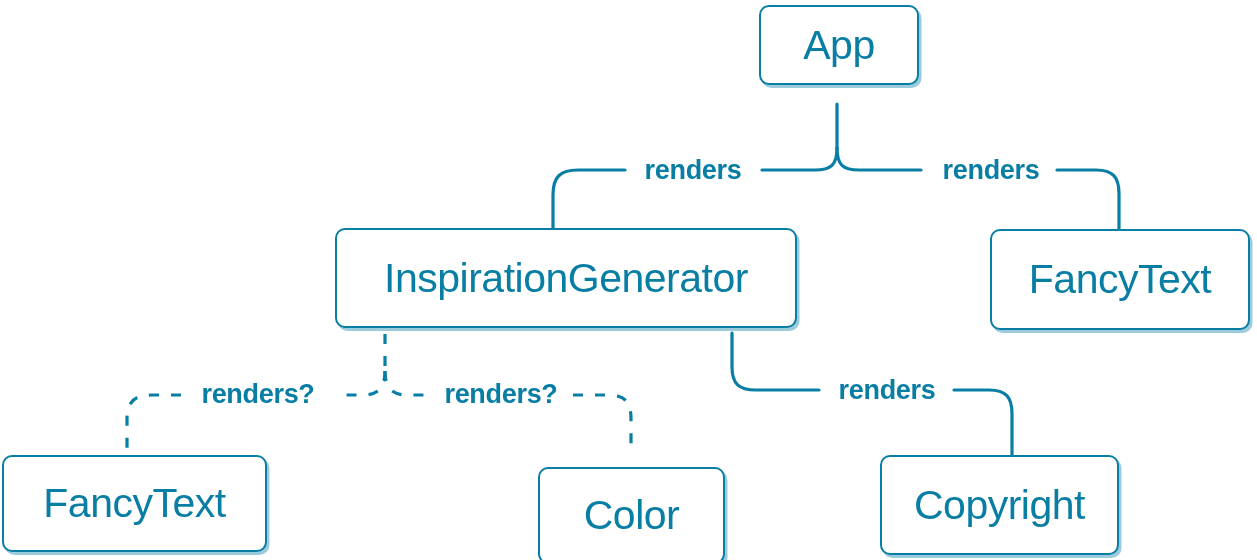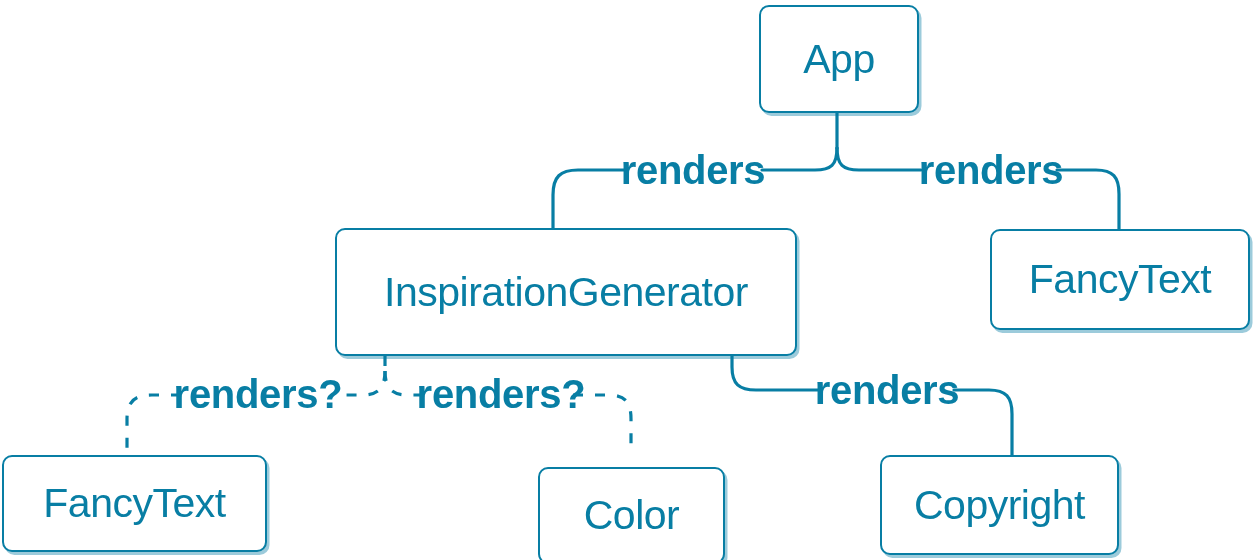--- a/index.html
+++ b/index.html
@@ -41,31 +41,31 @@
     background: var(--node-bg);
     border: 2.5px solid var(--accent);
     border-radius: 10px;
     box-shadow: 2.5px 3px 0 var(--node-shadow);
     color: var(--accent);
     font-size: 41px;
     font-weight: 500;
     letter-spacing: -0.5px;
     white-space: nowrap;
   }
-  .node-app                   { left: 759px; top: 5px;   width: 160px; height: 108px; }
-  .node-inspiration-generator { left: 335px; top: 228px; width: 462px; height: 128px; }
+  .node-app                   { left: 759px; top: 5px;   width: 160px; height: 80px; }
+  .node-inspiration-generator { left: 335px; top: 228px; width: 462px; height: 100px; }
   .node-fancy-text-top        { left: 990px; top: 229px; width: 260px; height: 101px; }
   .node-fancy-text-bottom     { left: 2px;   top: 455px; width: 265px; height: 97px; }
   .node-color                 { left: 538px; top: 467px; width: 187px; height: 97px; }
   .node-copyright             { left: 880px; top: 455px; width: 239px; height: 100px; }
   .edge-label {
     position: absolute;
     transform: translate(-50%, -50%);
     color: var(--accent);
-    font-size: 40px;
+    font-size: 27px;
     font-weight: 700;
     letter-spacing: -0.3px;
     white-space: nowrap;
   }
   .edge-label-app-ig        { left: 693px;  top: 170px; }
   .edge-label-app-fancytext { left: 991px;  top: 170px; }
   .edge-label-ig-fancytext  { left: 258px;  top: 394px; }
   .edge-label-ig-color      { left: 501px;  top: 394px; }
   .edge-label-ig-copyright  { left: 887px;  top: 390px; }
 </style>

